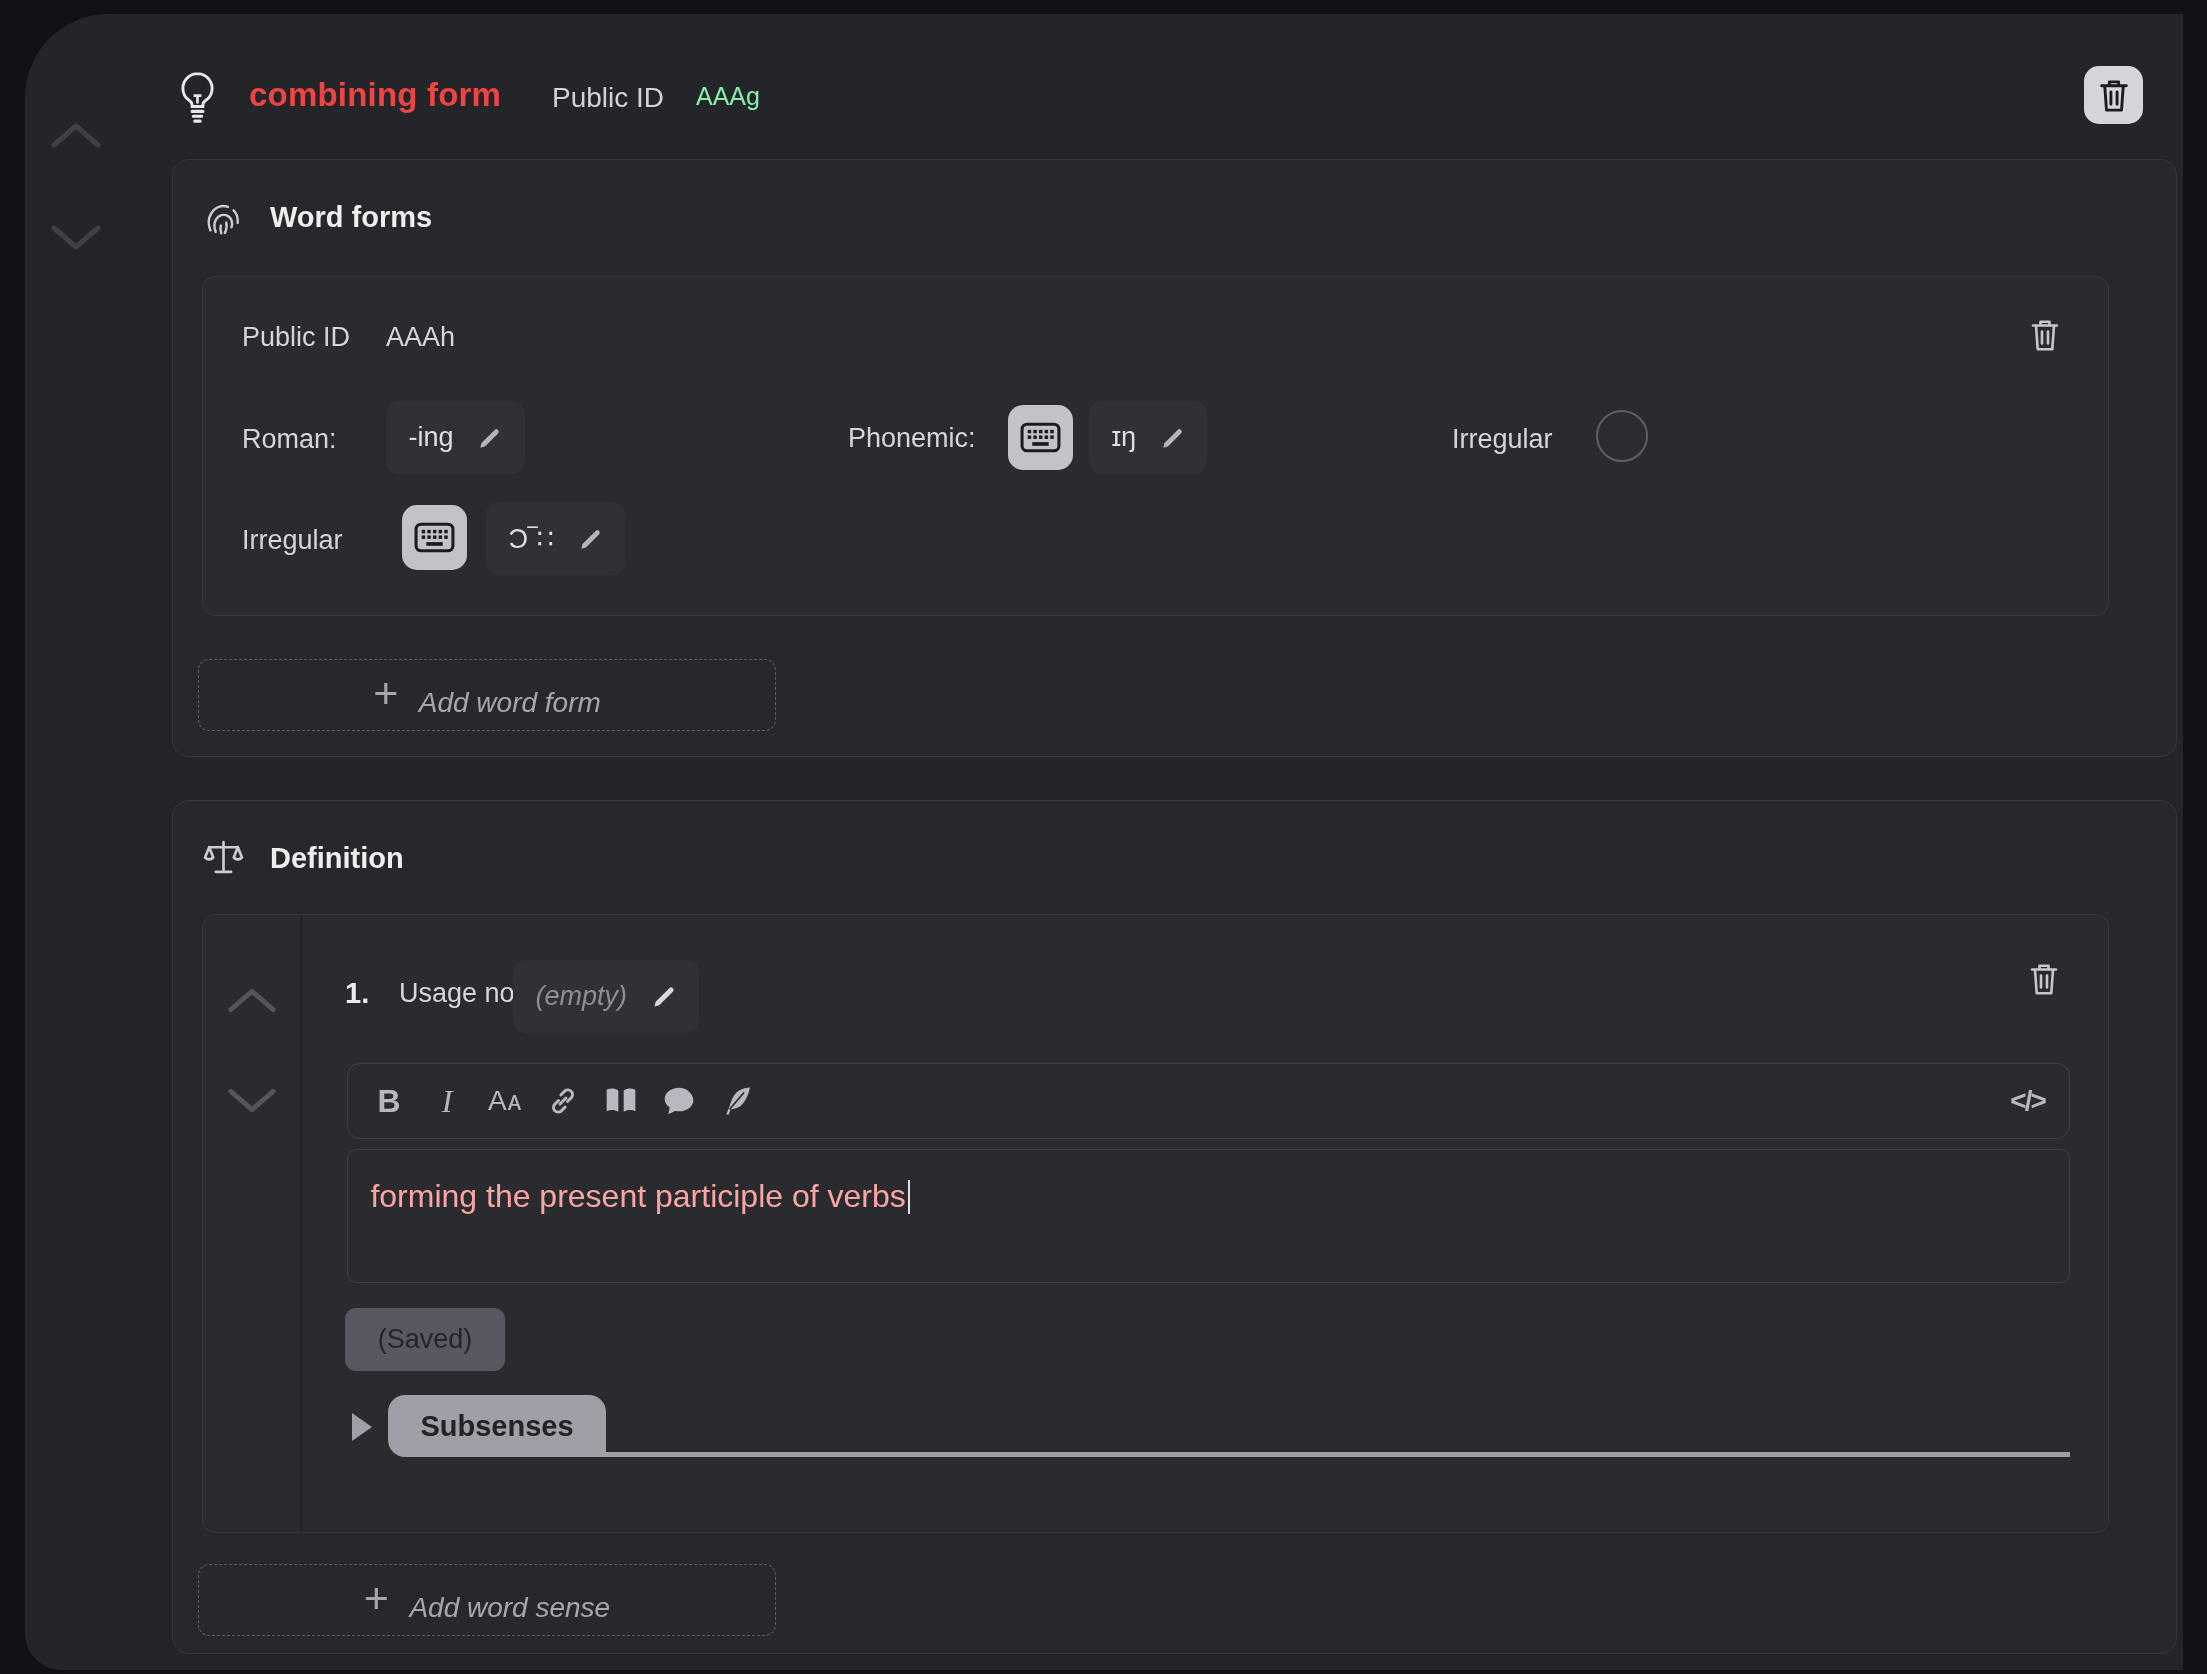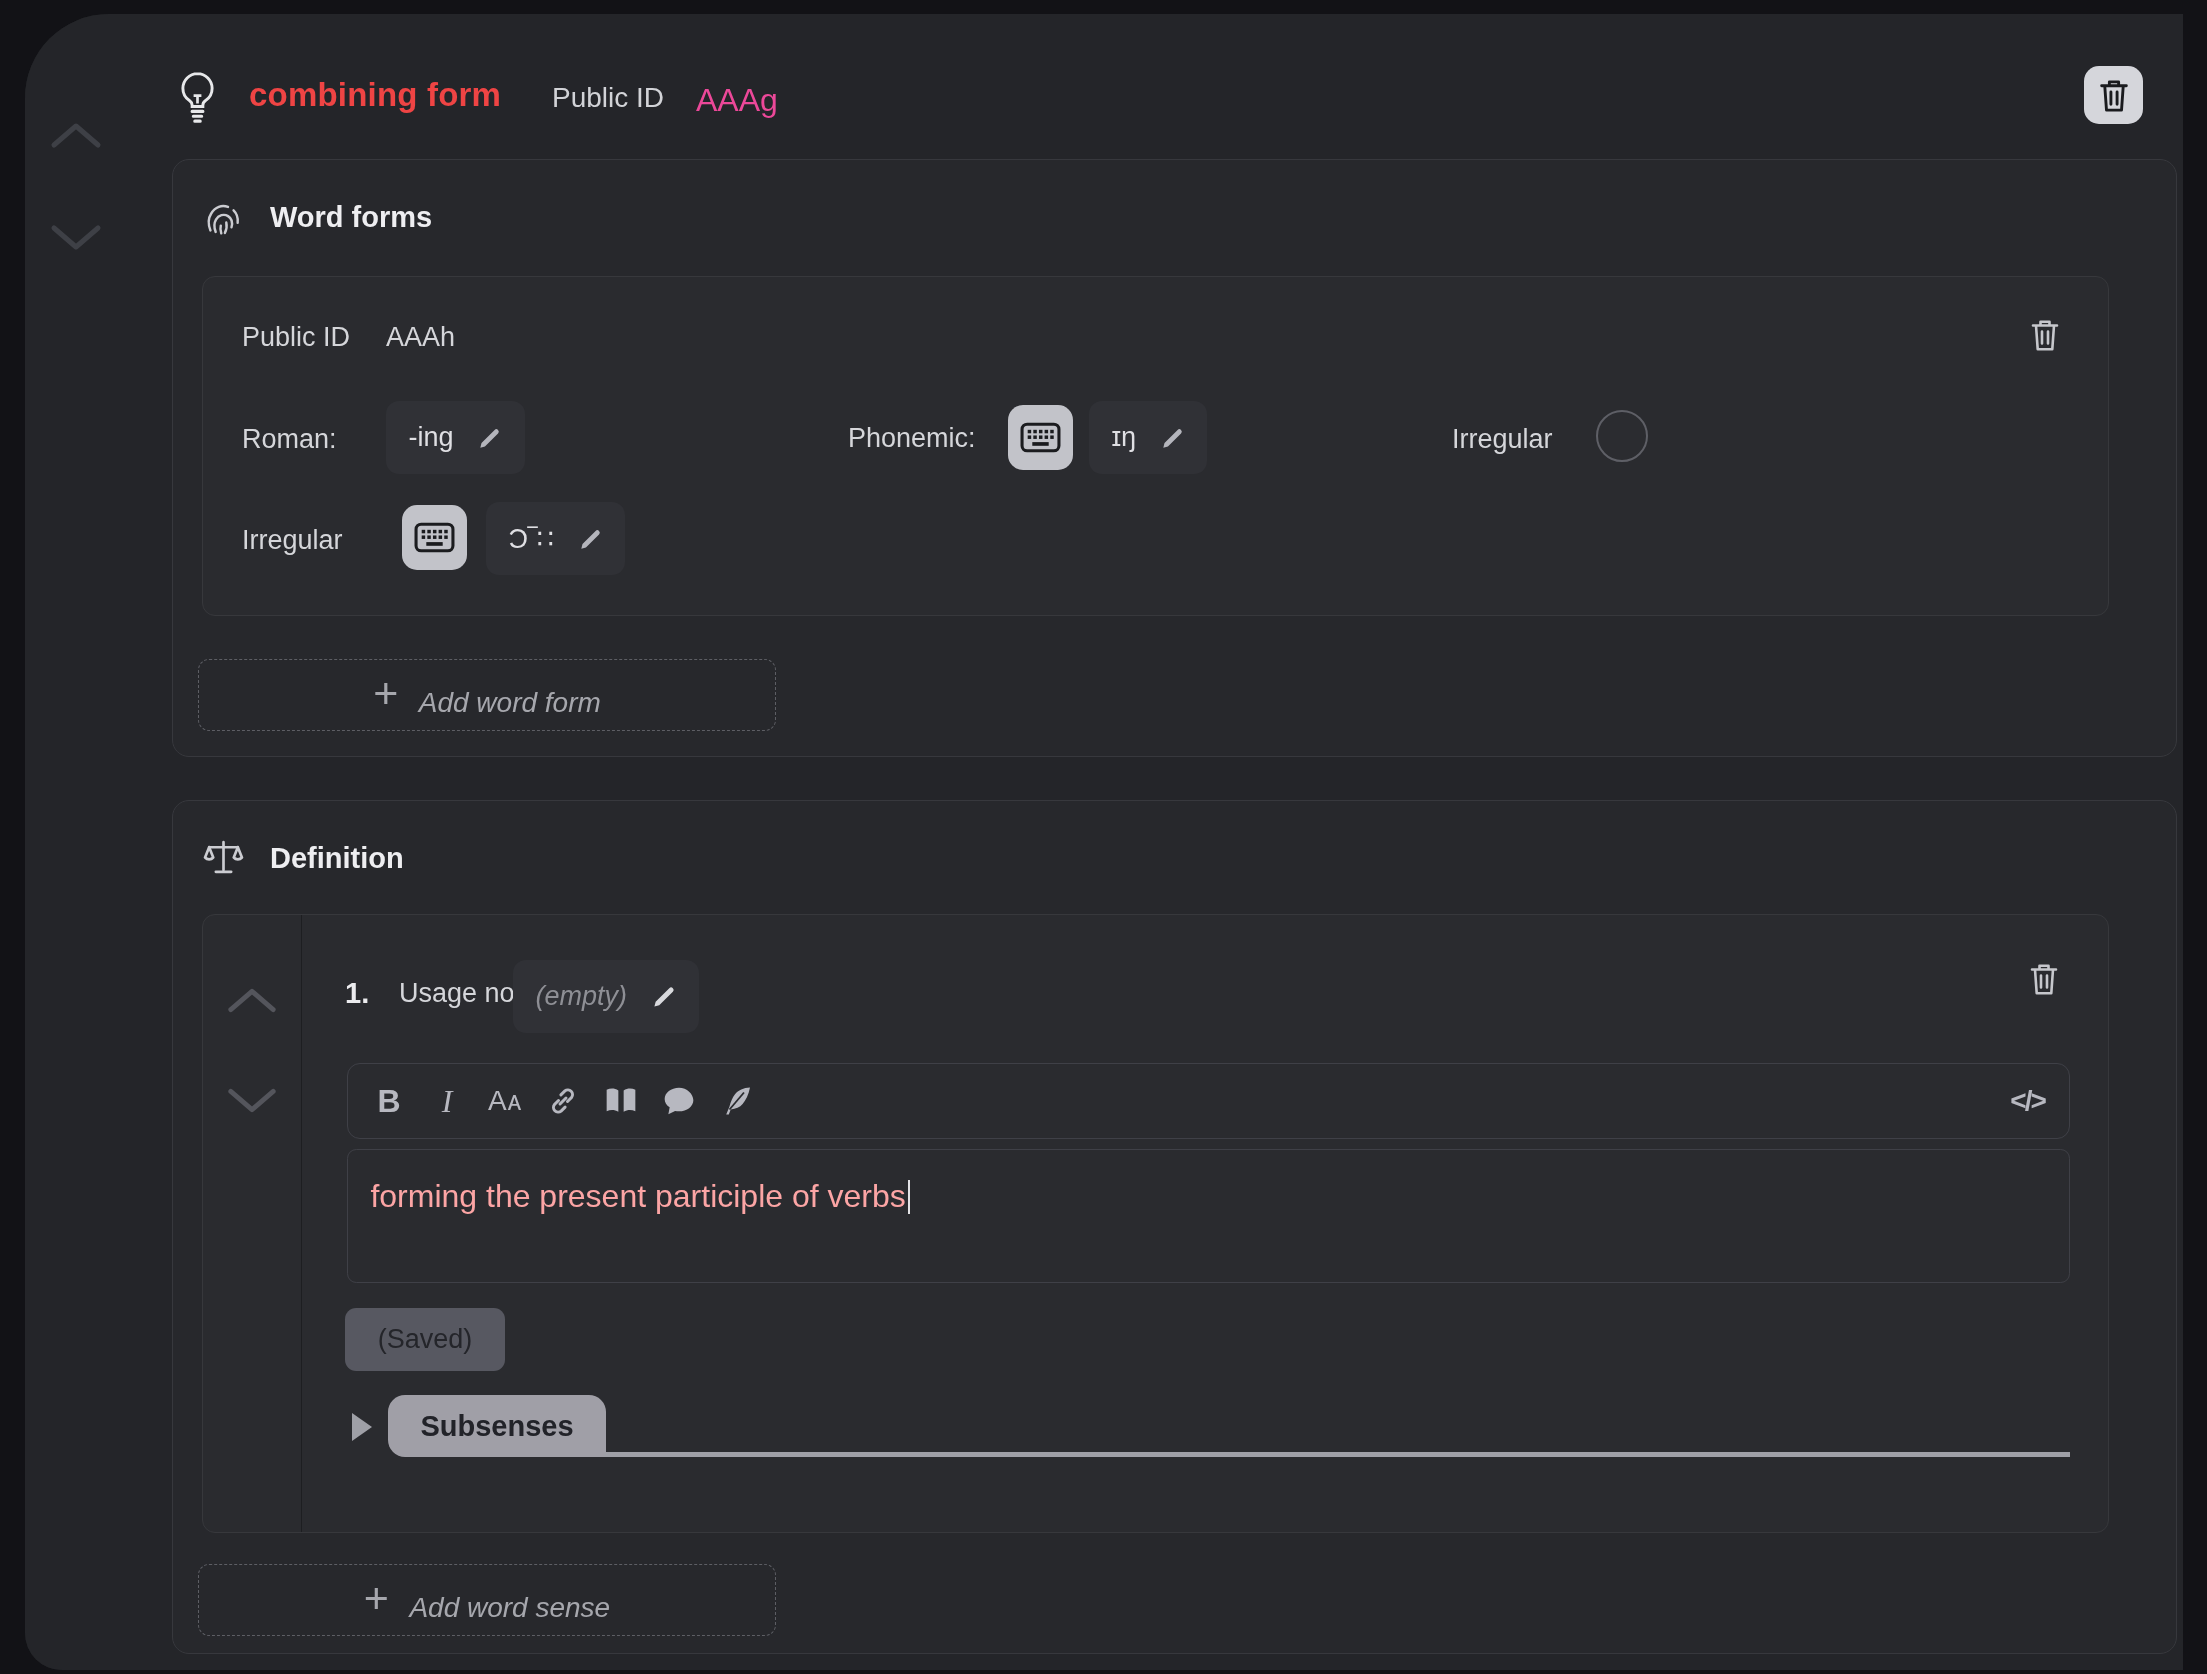--- a/index.html
+++ b/index.html
@@ -26,21 +26,21 @@
     border-right: 1.9px solid #141417;
     border-radius: 84px 0 0 37px;
   }
   .rail-btn { position: absolute; left: 48px; width: 56px; height: 37px; cursor: pointer; color: #3e4046; }
   .rail-btn svg { width: 56px; height: 32px; }
 
   
   .bulb { position: absolute; left: 178px; top: 71px; color: #e7e8ea; }
   .page-title { position: absolute; left: 233px; top: 76px; font-size: 33px; font-weight: bold; color: #ef4444; letter-spacing: 0.2px; margin-left: 16px; }
   .pid-label { position: absolute; left: 552px; top: 82px; font-size: 28px; color: #d2d3d7; }
-  .pid-value { position: absolute; left: 696px; top: 82px; font-size: 32px; color: #ec4899; }
+  .pid-value { position: absolute; left: 696px; top: 82px; font-size: 25px; color: #86efac; }
   .trash-btn {
     position: absolute; left: 2084px; top: 66px; width: 59px; height: 58px;
     background: #d5d6db; border-radius: 15px; color: #1a1b1e;
     display: flex; align-items: center; justify-content: center; cursor: pointer;
   }
 
   
   .card {
     position: absolute; left: 172px; width: 2005px;
     background: #27282c; border: 0.9px solid #37383d; border-radius: 17px;

